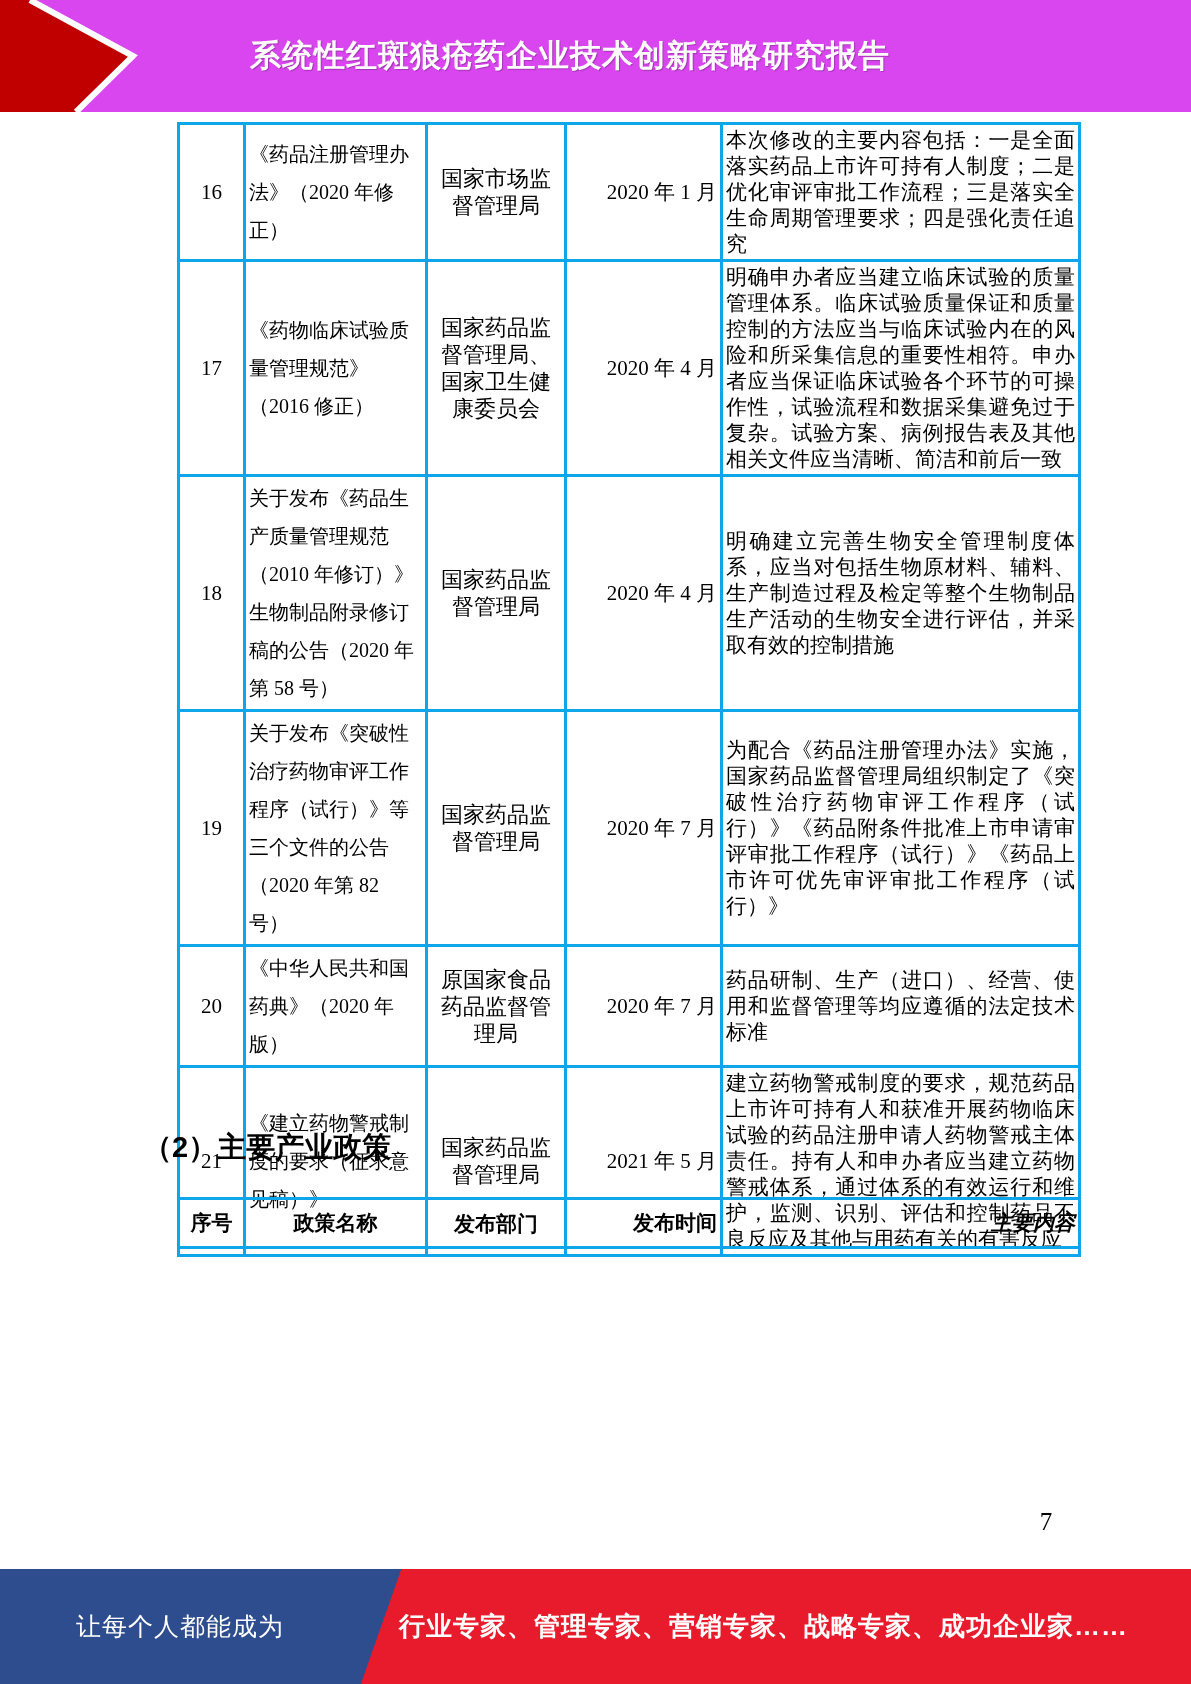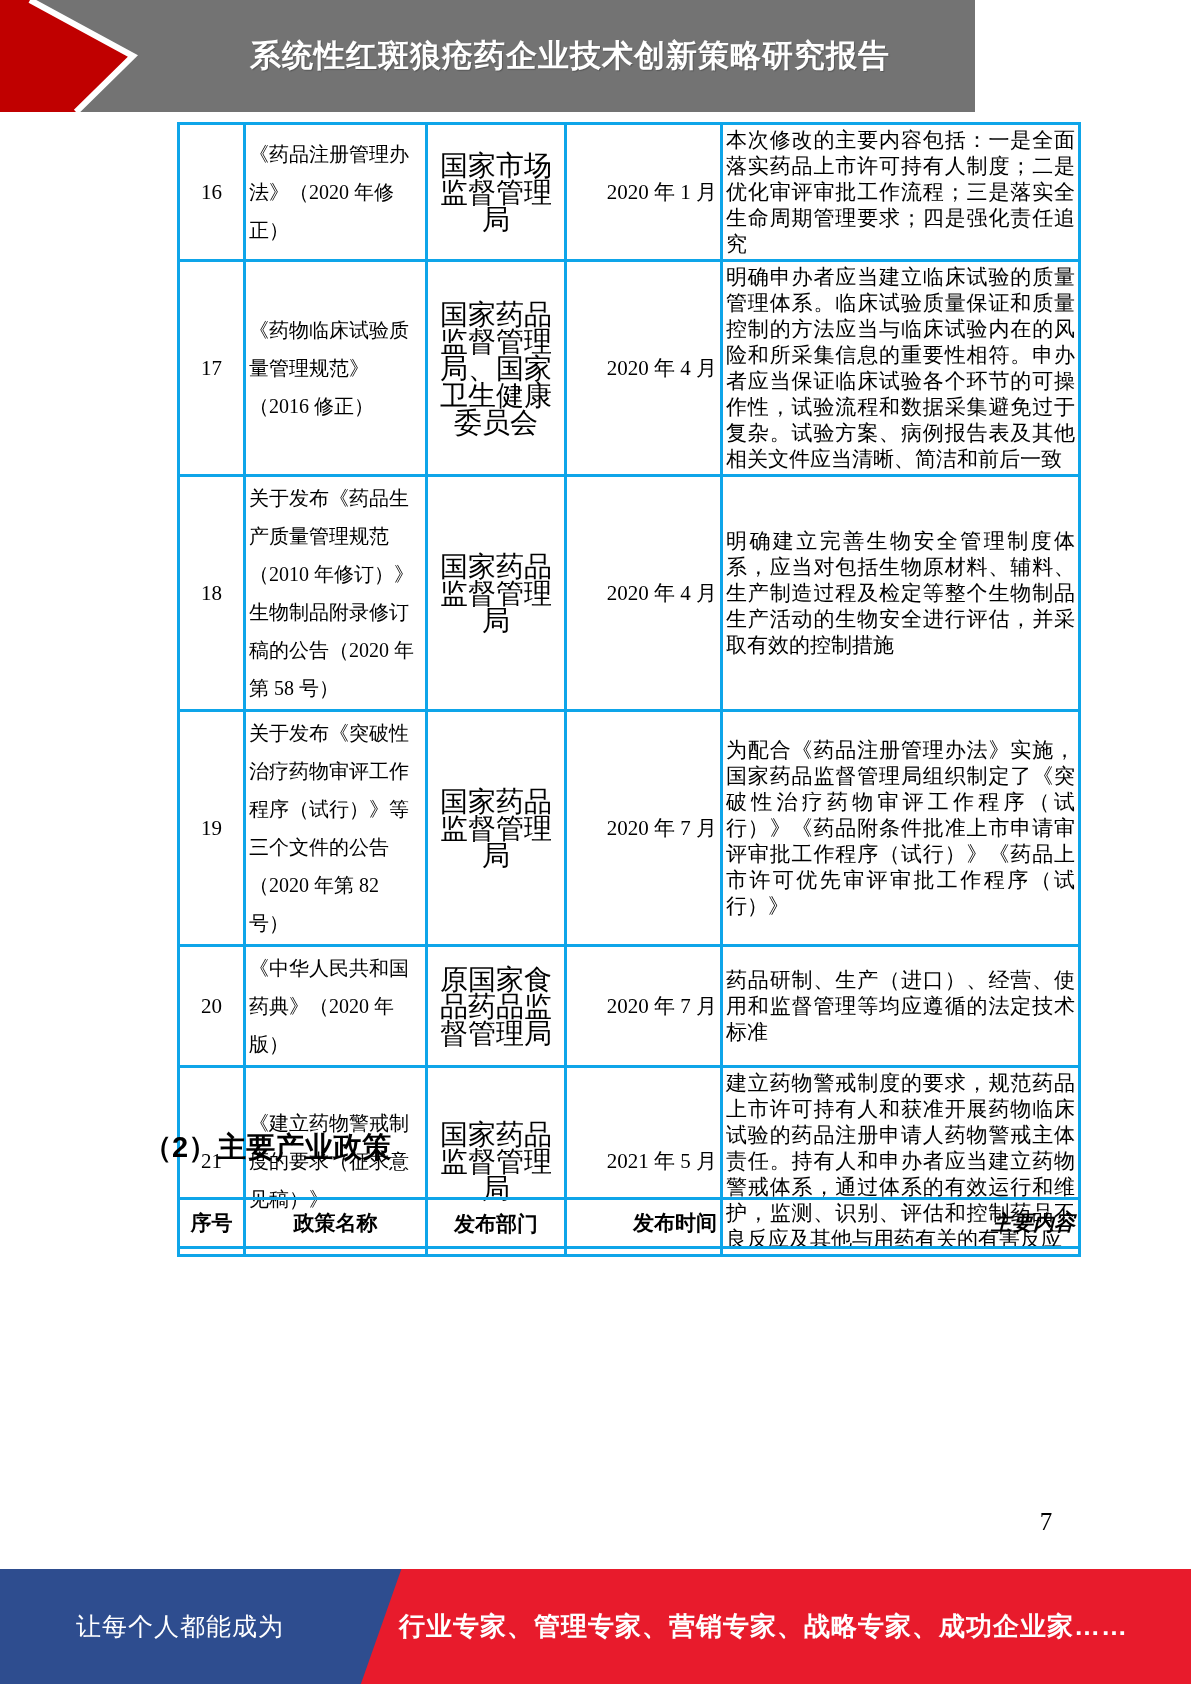--- a/index.html
+++ b/index.html
@@ -6,22 +6,22 @@
   #page{
     position:relative;
     width:1191px;height:1684px;
     background:#ffffff;
     overflow:hidden;
     font-family:"Liberation Serif", serif;
     color:#000;
   }
   
   .header-band{
-    position:absolute;left:0;top:0;width:975px;height:112px;
-    background:#737373;
+    position:absolute;left:0;top:0;width:1191px;height:112px;
+    background:#d946ef;
   }
   .header-arrow{position:absolute;left:0;top:0;width:160px;height:112px;}
   .header-title{
     position:absolute;left:0;top:0;width:1140px;height:112px;
     display:flex;align-items:center;justify-content:center;
     color:#ffffff;font-family:"Liberation Sans", sans-serif;
     font-weight:700;font-size:31px;letter-spacing:1px;
     text-shadow:1px 1px 1px rgba(0,0,0,0.25);
   }
   
@@ -34,21 +34,21 @@
   table.policy td, table.policy th{
     border:3px solid #0ea5e9;
     vertical-align:middle;
     padding:2px 3px;
     overflow:hidden;
   }
   #table1{top:122px;}
   #table2{top:1197px;border-top:2px solid #000;}
   .col-no{width:57px;text-align:center;}
   .col-name{width:173px;font-size:20px;line-height:38px;}
-  .col-dept{width:130px;text-align:center;font-size:28px;line-height:27px;font-family:Liberation Serif, serif;}
+  .col-dept{width:130px;text-align:center;font-size:22px;line-height:27px;font-family:Liberation Serif, serif;}
   .col-date{width:147px;text-align:right;}
   .col-content{width:349px;text-align:justify;font-size:21px;line-height:26px;padding:2px 5px;}
   #table2 th{font-weight:700;font-size:21px;height:42px;
     font-family:"Liberation Sans", sans-serif;}
   
   .section-heading{
     position:absolute;left:143px;top:1128px;
     font-family:"Liberation Sans", sans-serif;
     font-weight:700;font-size:29px;color:#000;
   }

